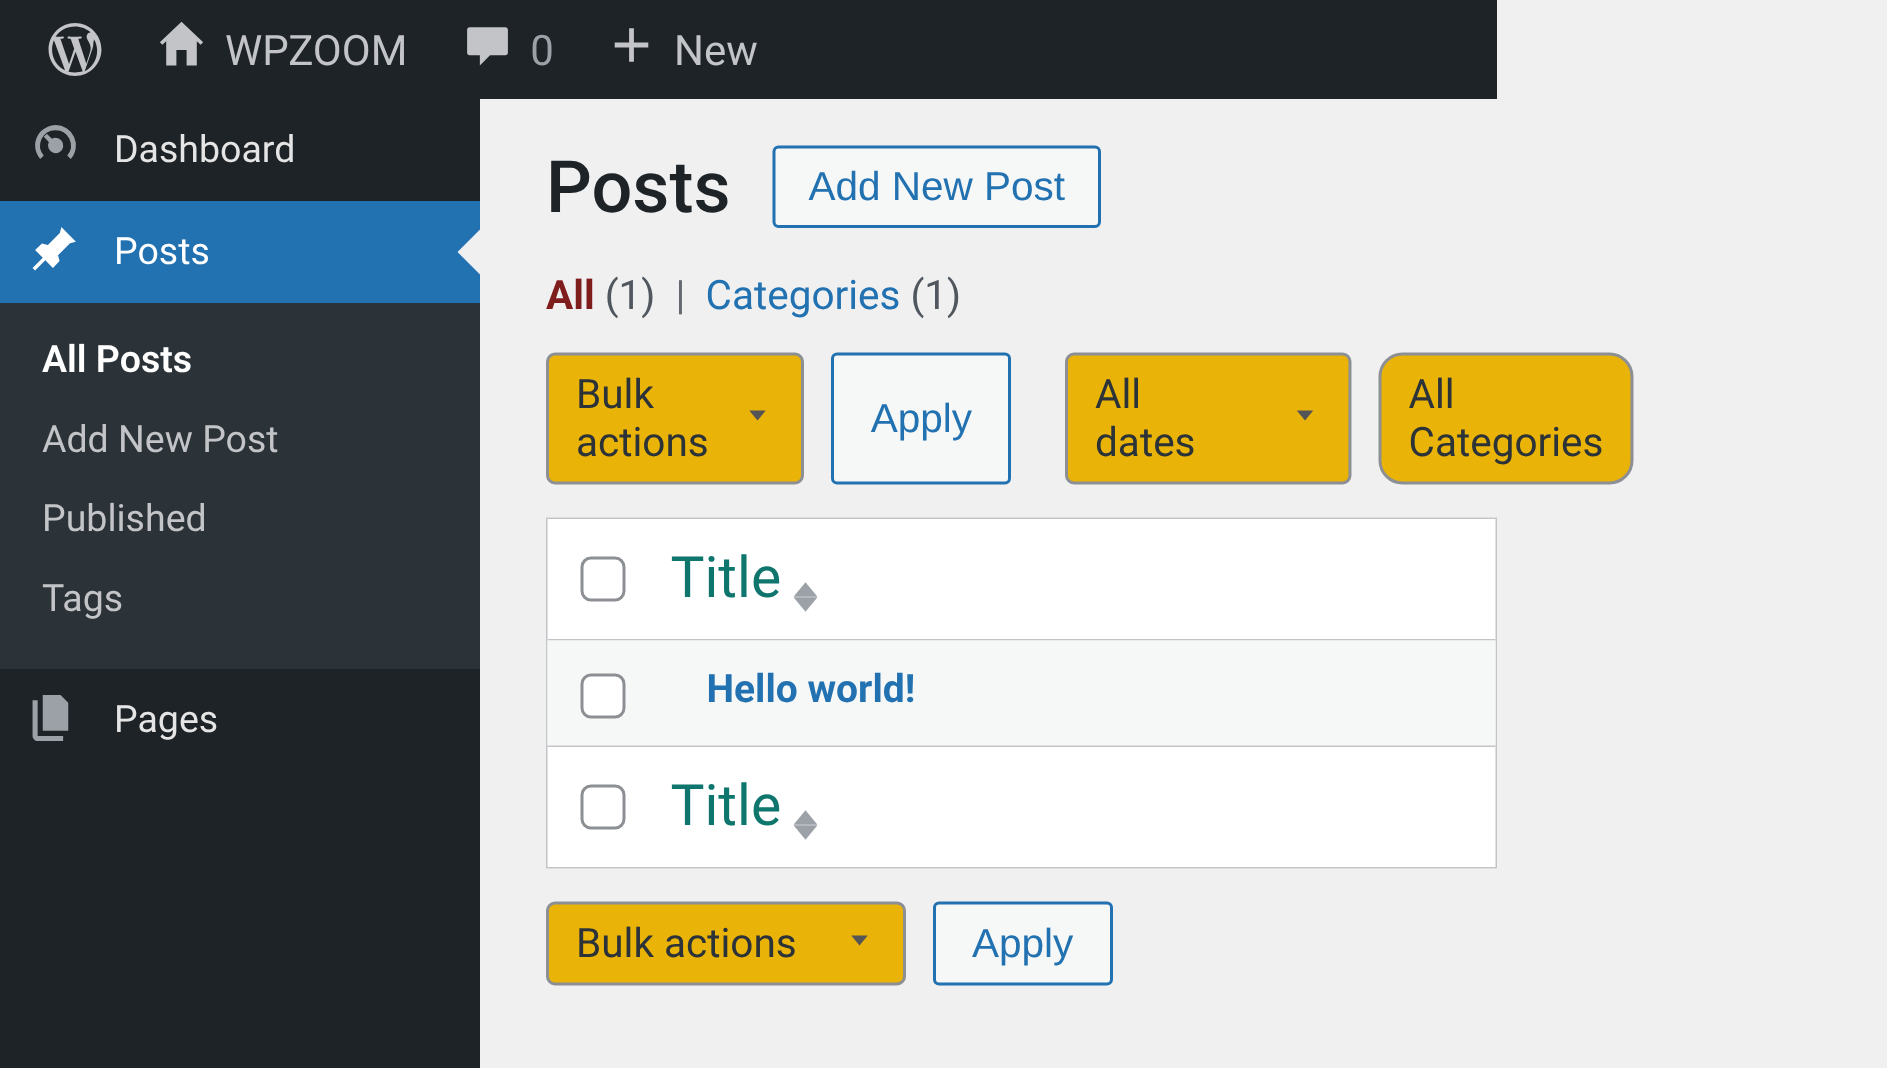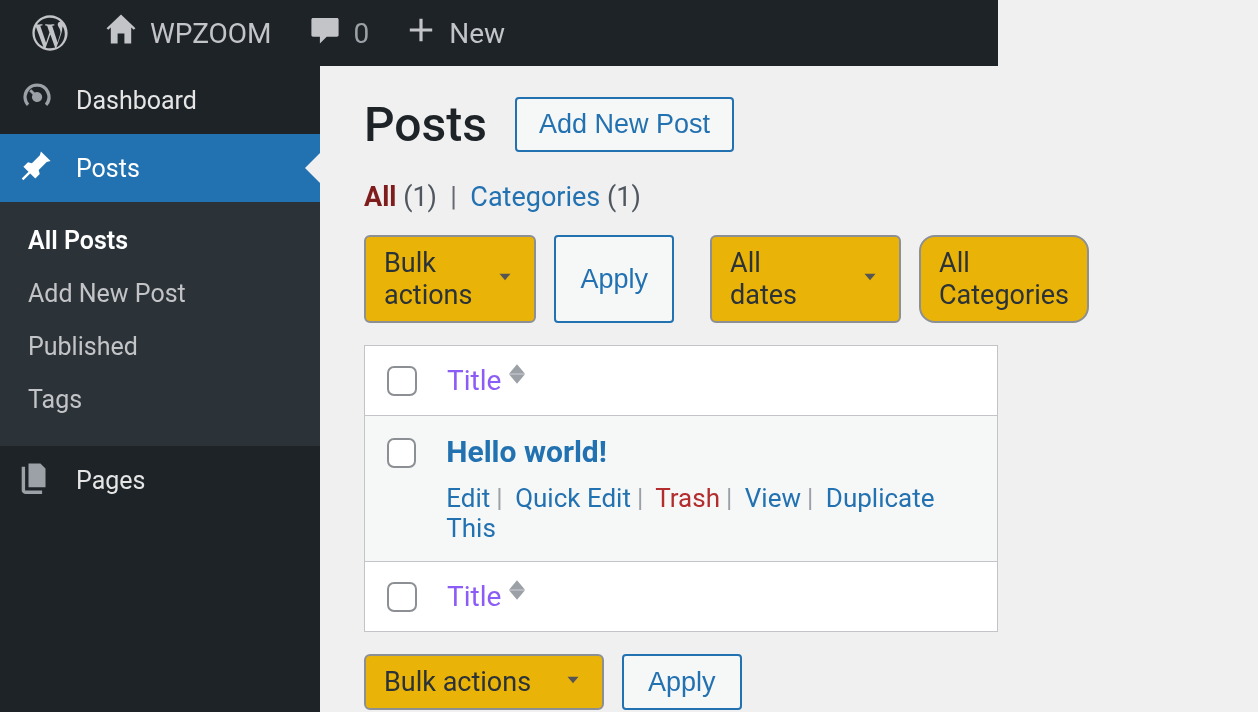--- a/index.html
+++ b/index.html
@@ -31,24 +31,24 @@
     .subsubsub{ margin-top:28px; font-size:27px; color:#646970; }
     .subsubsub .link{ color:#2271b1; cursor:pointer; }
     .subsubsub .current{ color:#7f1d1d; font-weight:700; }
     .count{ color:#50575e; }
     .filters{ display:flex; gap:18px; margin-top:22px; }
     .select{ position:relative; display:flex; align-items:center; justify-content:space-between; border:2px solid #8c8f94; background:#eab308; border-radius:6px; padding:10px 18px; font-size:27px; color:#2c3338; cursor:pointer; }
     .select .chev{ margin-left:22px; }
     .table{ margin-top:22px; border:1px solid #c3c4c7; background:#fff; }
     .throw{ display:flex; align-items:center; gap:30px; padding:18px 22px; border-bottom:1px solid #c3c4c7; }
     .throw.footer{ border-bottom:none; border-top:1px solid #c3c4c7; }
-    .throw .th{ color:#8b5cf6; font-size:28px; display:flex; align-items:flex-start; gap:8px; cursor:pointer; }
+    .throw .th{ color:#0f766e; font-size:38px; display:flex; align-items:flex-end; gap:8px; cursor:pointer; }
     .cb{ width:30px; height:30px; border:2px solid #8c8f94; border-radius:7px; background:#fff; cursor:pointer; }
     .datarow{ background:#f6f7f7; padding:18px 22px; display:flex; gap:30px; align-items:flex-start; }
-    .datarow .title{ color:#2271b1; font-weight:700; font-size:30px; cursor:pointer; }
+    .datarow .title{ color:#2271b1; font-weight:700; font-size:26px; cursor:pointer;margin-left:24px; }
     .row-actions{ margin-top:14px; font-size:26px; }
     .row-actions a{ color:#2271b1; cursor:pointer; }
     .row-actions .trash{ color:#b32d2e; }
     .row-actions .sep{ color:#9aa0a6; padding:0 6px; }
     .bottom-filters{ display:flex; gap:18px; margin-top:22px; }
     .sort-icons{ display:inline-flex; flex-direction:column; line-height:0; }
     .sort-icons svg{ fill:#9ca1a8; }
   </style>
 </head>
 <body>
@@ -171,27 +171,20 @@
                 <path d="M5 6L0 0h10z"></path>
               </svg>
           </span>
         </div>
       </div>
 
       <div class="datarow">
         <div class="cb" style="margin-top:4px;"></div>
         <div>
           <div class="title">Hello world!</div>
-          <div class="row-actions">
-            <a>Edit</a><span class="sep">|</span>
-            <a>Quick Edit</a><span class="sep">|</span>
-            <a class="trash">Trash</a><span class="sep">|</span>
-            <a>View</a><span class="sep">|</span>
-            <a>Duplicate This</a>
-          </div>
         </div>
       </div>
 
       <div class="throw footer">
         <div class="cb"></div>
         <div class="th">
           <span>Title</span>
           <span class="sort-icons">
             <svg width="16" height="10" viewBox="0 0 10 6">
                 <path d="M5 0l5 6H0z"></path>

